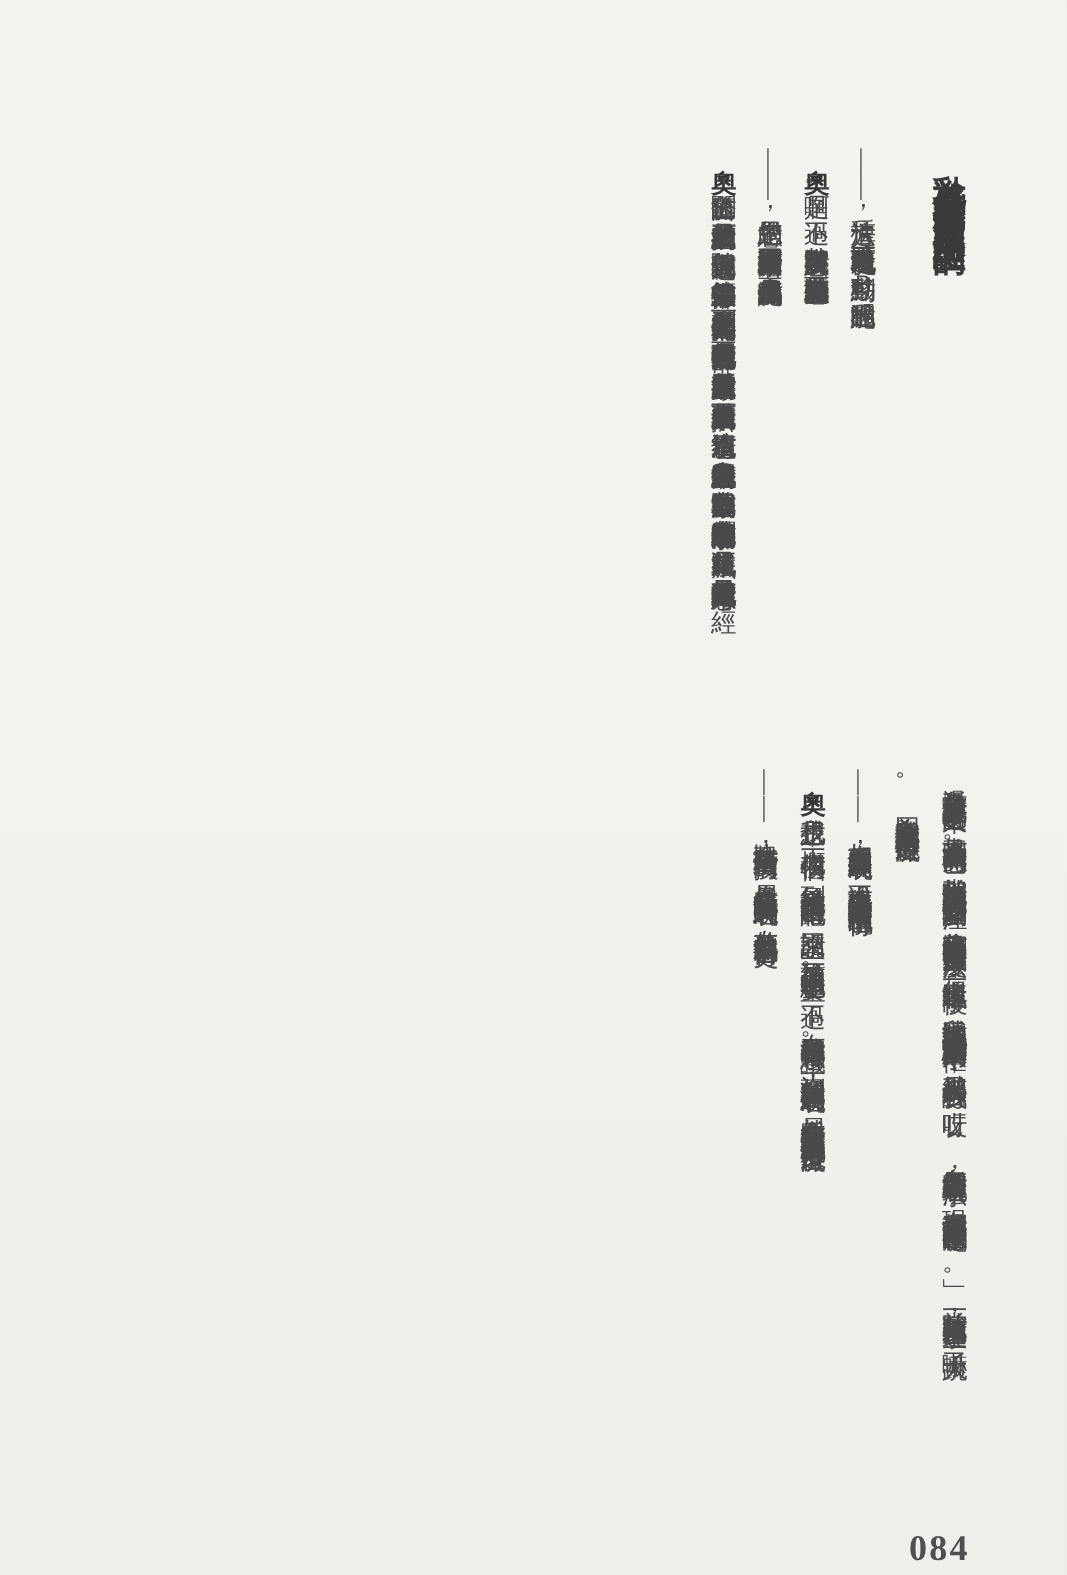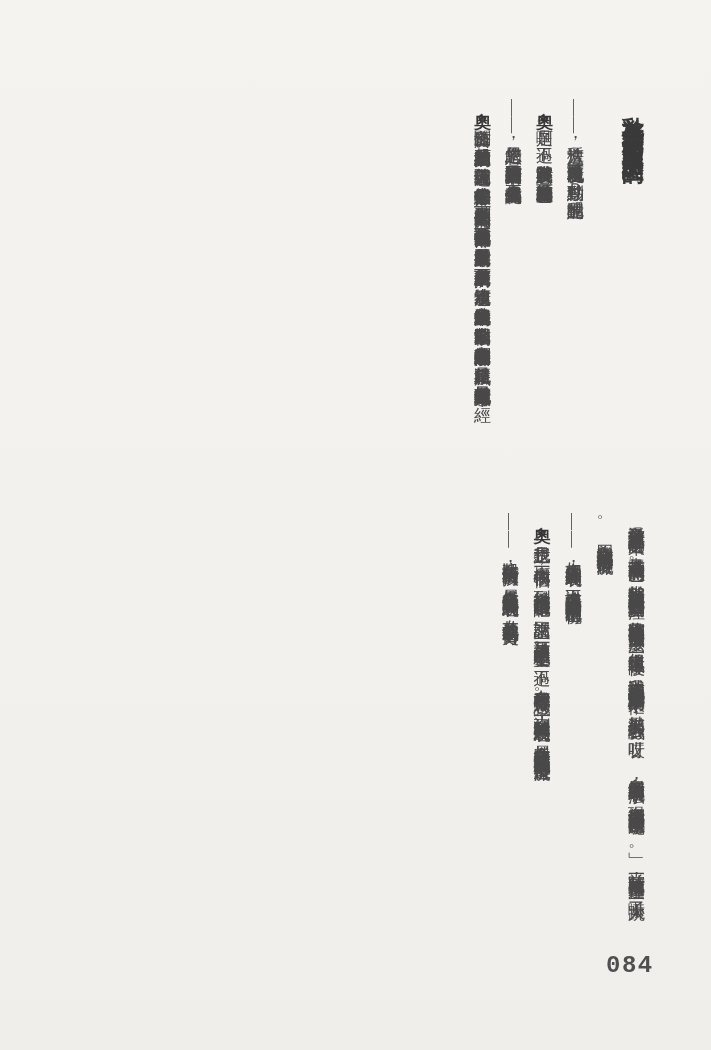--- a/index.html
+++ b/index.html
@@ -59,22 +59,22 @@
     color: #4a4a4a;
   }
   .speaker {
     font-family: "Liberation Sans", sans-serif;
     font-weight: 700;
     color: #363636;
   }
   .page-number {
     position: absolute;
     left: 606px;
-    top: 952px;
-    font-family: Liberation Mono, monospace;
+    top: 1020px;
+    font-family: Liberation Serif, serif;
     font-weight: 700;
     font-size: 24px;
     letter-spacing: 1.5px;
     color: #4f4f4f;
   }
 </style>
 </head>
 <body>
 
 <div class="page">

